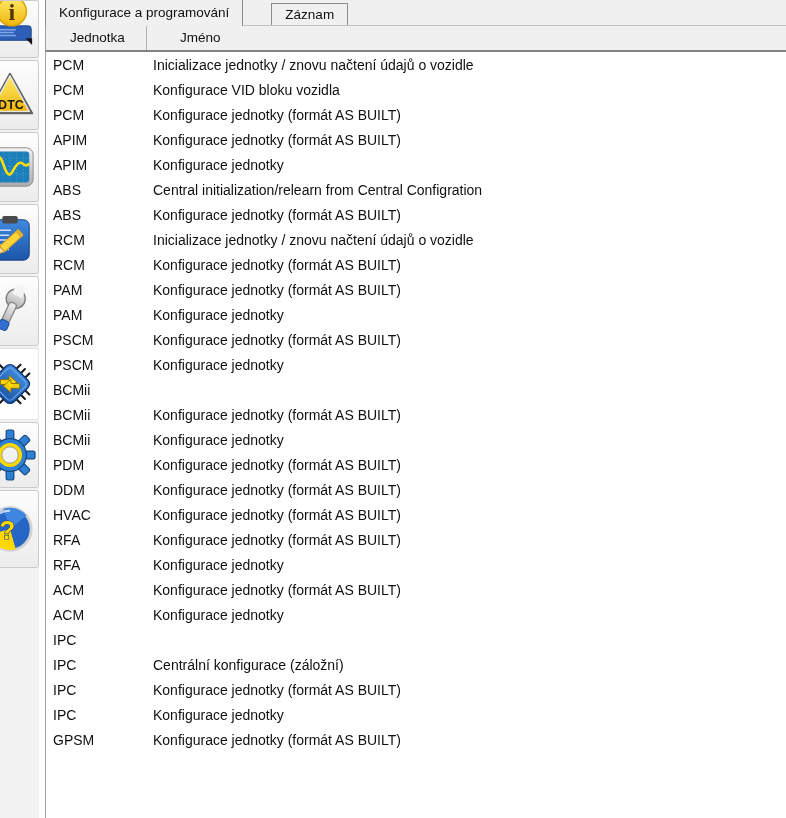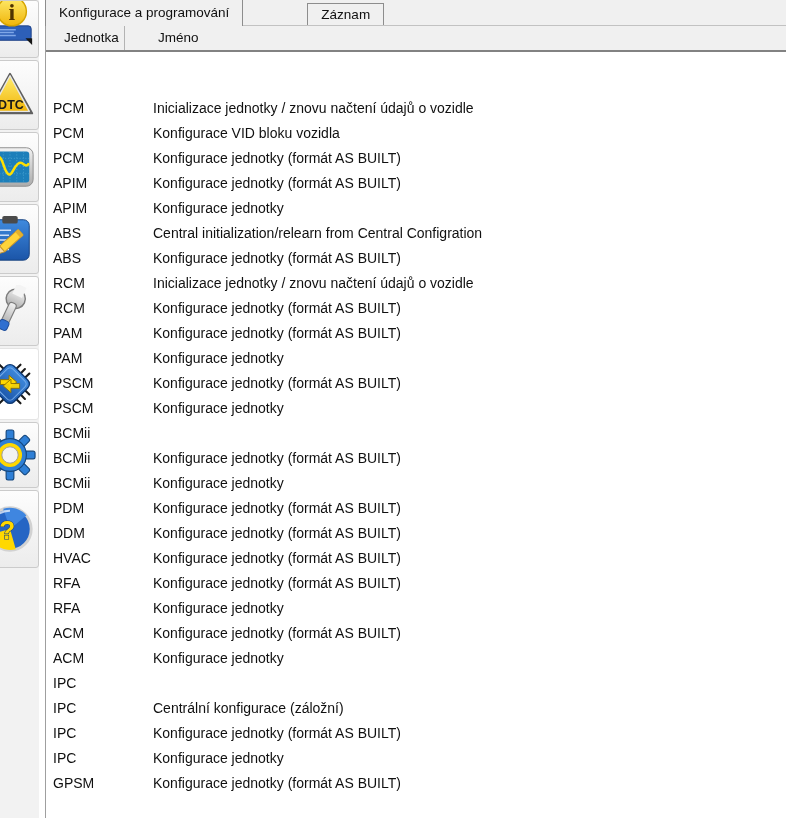--- a/index.html
+++ b/index.html
@@ -20,34 +20,34 @@
   .sb-btn:nth-child(6){height:72px;}
   .sb-btn:nth-child(7){height:66px;}
   .sb-btn:nth-child(8){height:78px;}
   .sb-btn:nth-child(1) svg{margin-top:-14px;}
   .icn{display:block;}
 
   
   .main{flex:1;min-width:0;background:#fff;padding-left:6px;display:flex;flex-direction:column;}
 
   .tabbar{height:25px;flex:none;background:#f0f0f0;border-bottom:1px solid #c2c2c2;
-    display:flex;align-items:flex-end;position:relative;gap:36px;}
+    display:flex;align-items:flex-end;position:relative;}
   .tab{font-size:13.5px;padding:0 13px;white-space:nowrap;cursor:pointer;}
   .tab.active{height:26px;line-height:25px;background:#f0f0f0;margin-bottom:-1px;z-index:2;
     border-left:1px solid #8d8d8d;border-right:1px solid #8d8d8d;}
   .tab.inactive{height:21px;line-height:21px;background:#f0f0f0;
     border:1px solid #8d8d8d;border-bottom:none;margin-left:28px;}
 
   .listview{flex:1;min-height:0;border-left:1px solid #9f9f9f;display:flex;flex-direction:column;background:#fff;}
   .lv-header{height:24px;flex:none;background:#f0f0f0;border-bottom:2px solid #828282;
     display:flex;font-size:13.5px;}
-  .lv-h1{width:79px;flex:none;box-sizing:border-box;padding-left:18px;line-height:24px;
+  .lv-h1{width:101px;flex:none;box-sizing:border-box;padding-left:24px;line-height:24px;
     border-right:1px solid #b3b3b3;cursor:default;}
   .lv-h2{flex:1;padding-left:6px;line-height:24px;cursor:default;margin-left:27px;}
-  .lv-body{flex:1;overflow:hidden;background:#fff;margin-top:43px;}
+  .lv-body{flex:1;overflow:hidden;background:#fff;}
   .row{height:25px;display:flex;align-items:center;font-size:14px;}
   .c1{width:101px;flex:none;box-sizing:border-box;padding-left:7px;white-space:nowrap;}
   .c2{flex:1;padding-left:6px;white-space:nowrap;overflow:hidden;}
 </style>
 </head>
 <body>
 
 <div class="app">
 
   <svg width="0" height="0" style="position:absolute" aria-hidden="true">

